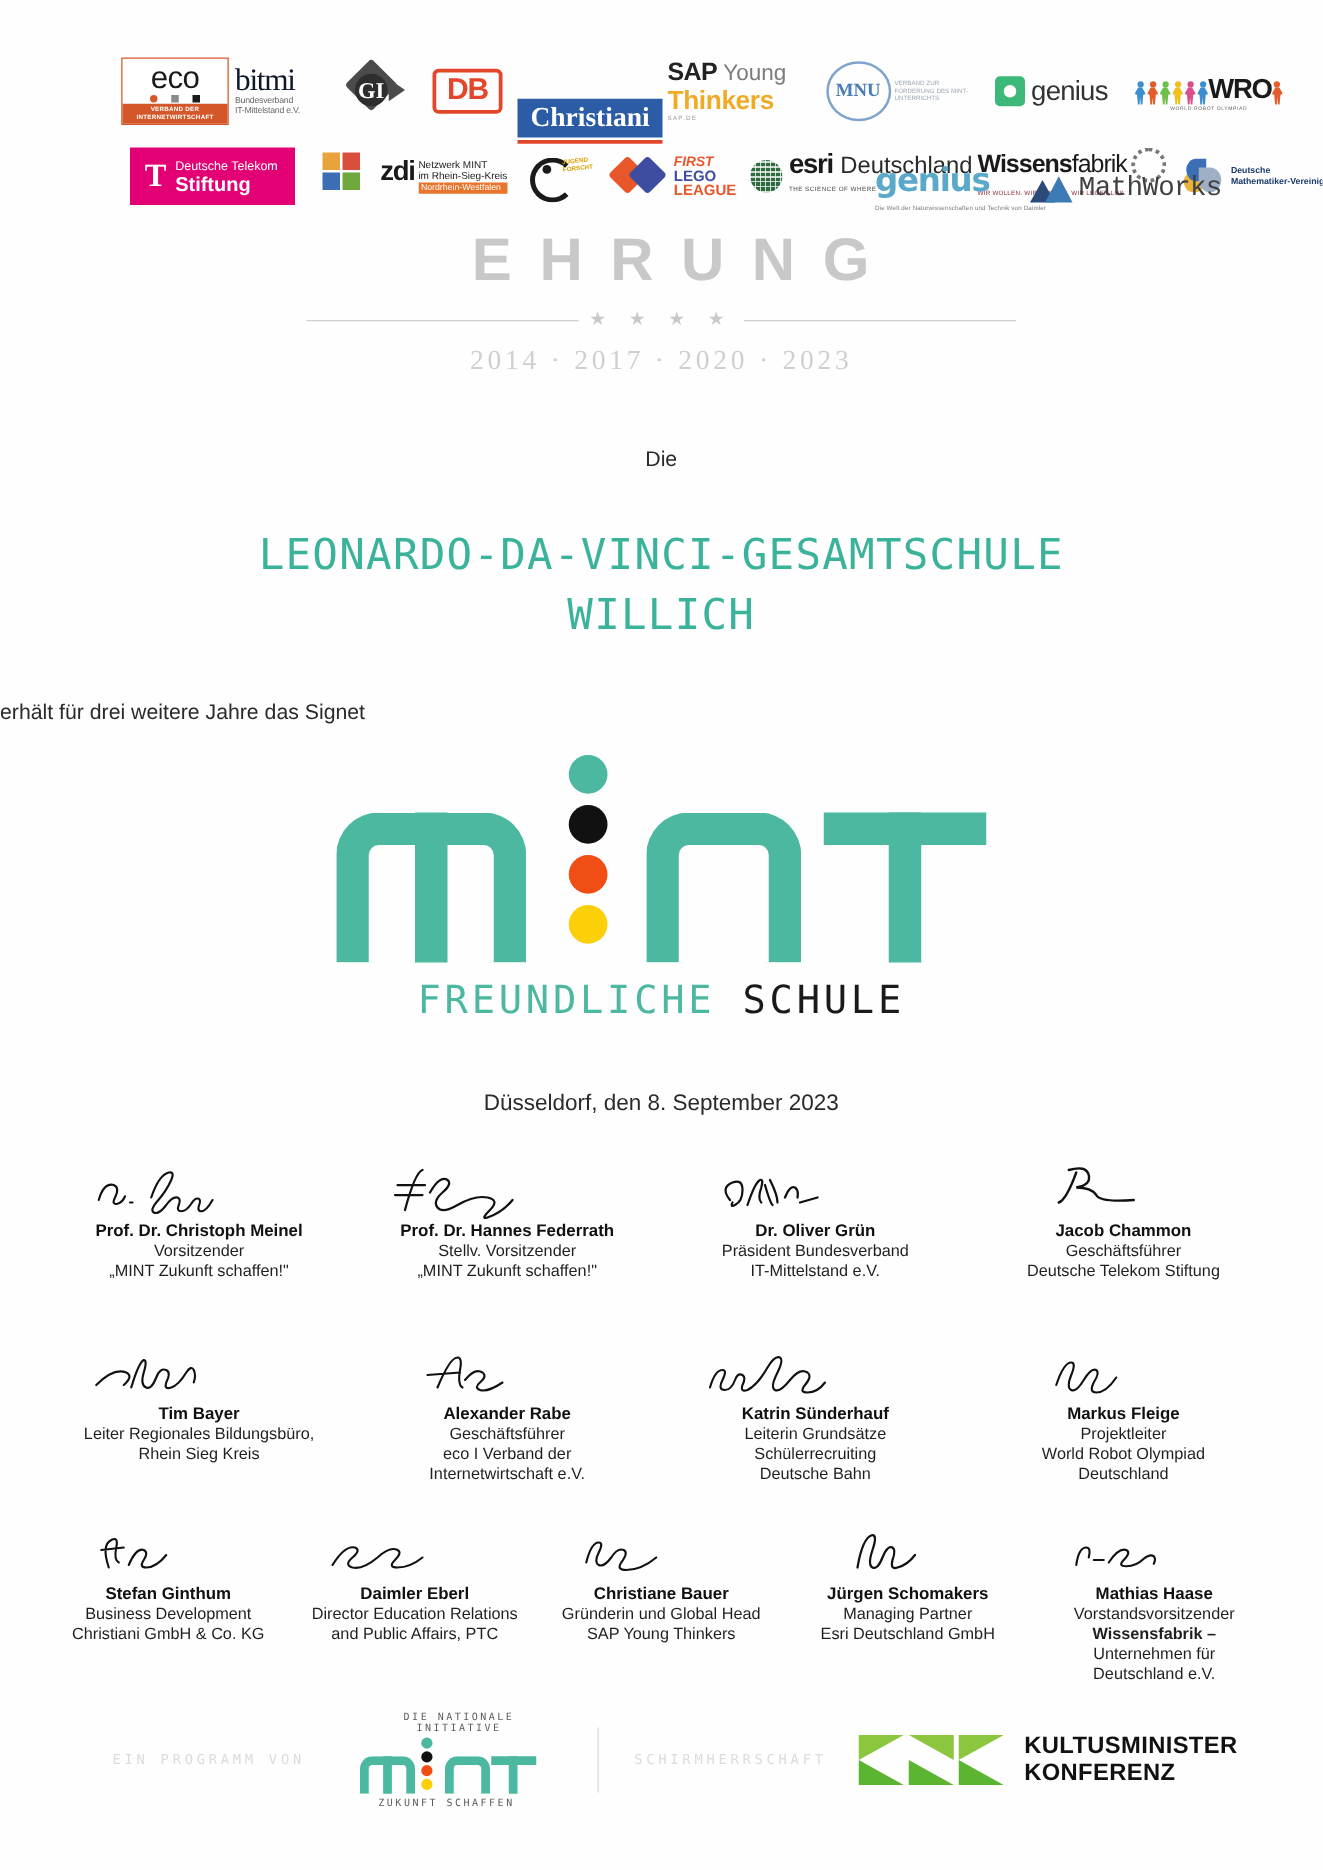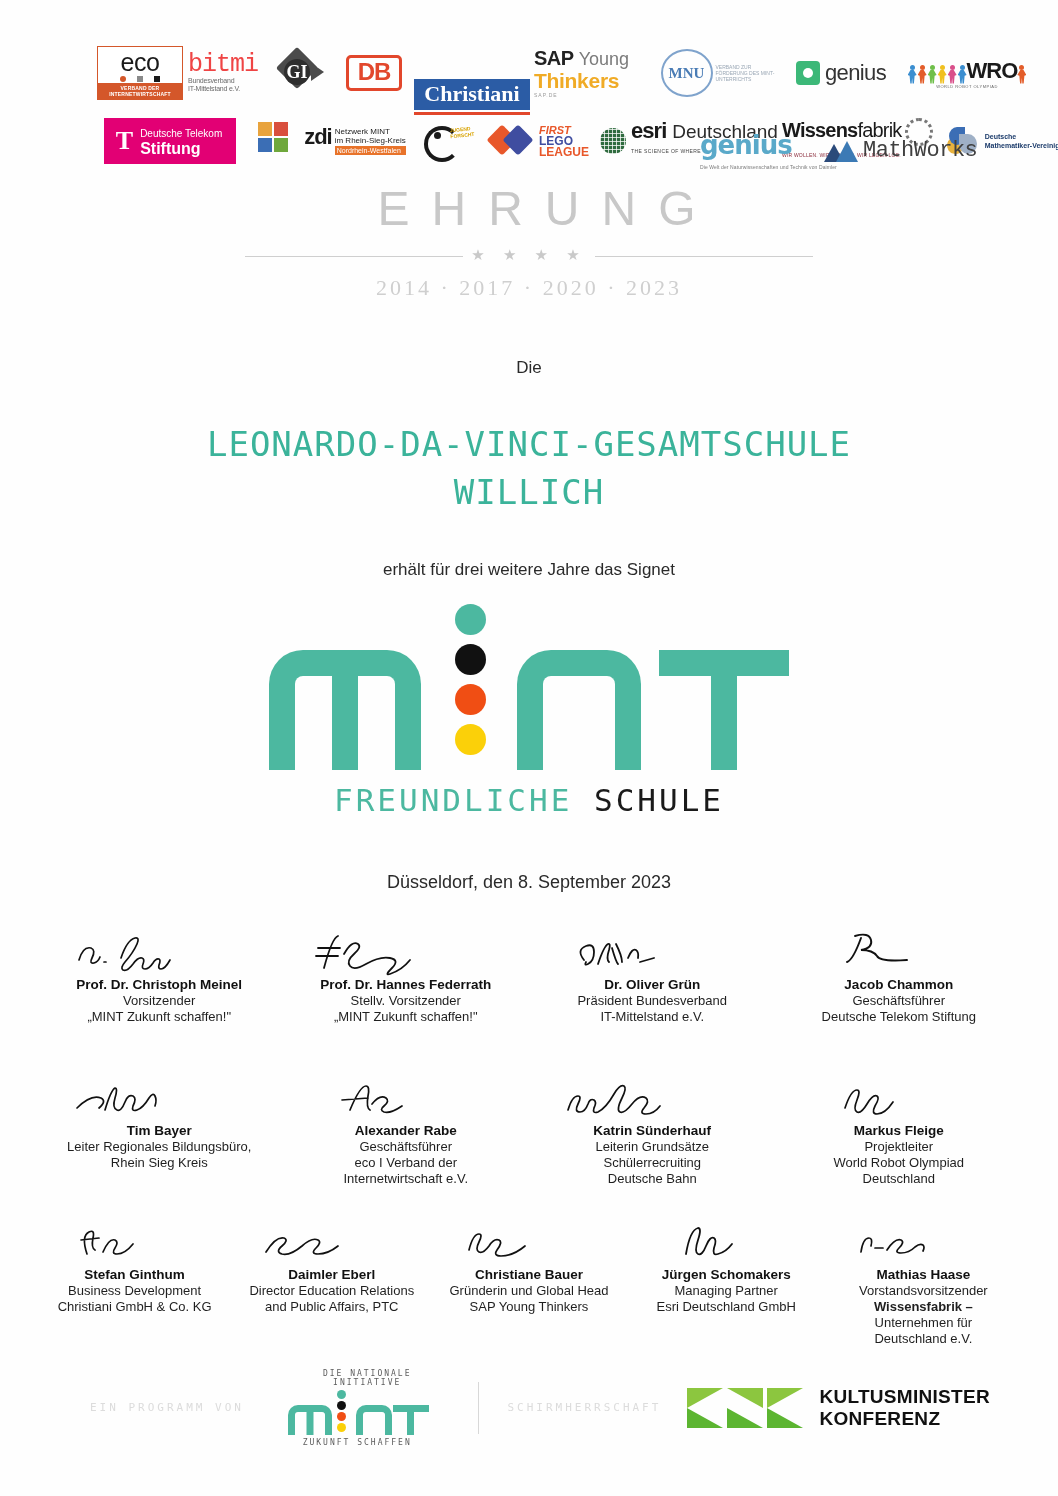--- a/index.html
+++ b/index.html
@@ -82,24 +82,24 @@
     text-align: center;
     padding: 2px 0 2px;
     font-weight: bold;
     letter-spacing: 0.2px;
   }
 
   
   .bitmi { text-align: left; }
   .bitmi .word {
     font-size: 25px;
-    color: #ef4444;
+    color: #0f172a;
     letter-spacing: -1px;
     line-height: 24px;
-    font-family: Liberation Mono, monospace;
+    font-family: Liberation Serif, serif;
   }
   .bitmi .sub {
     font-size: 7px;
     color: #6a6a6a;
     line-height: 8px;
     letter-spacing: -0.2px;
   }
 
   
   .gi-mark { position: relative; width: 46px; height: 44px; }
@@ -328,21 +328,21 @@
     position: absolute;
     left: 0; right: 0;
     top: 182px;
     text-align: center;
   }
   .ehrung {
     font-size: 48px;
     letter-spacing: 22px;
     color: #c8c8c8;
     font-family: "Liberation Sans", sans-serif;
-    font-weight: 400;
+    font-weight: 700;
     line-height: 54px;
     padding-left: 37px;
   }
   .ehrung-rule {
     display: flex; align-items: center; justify-content: center;
     margin-top: 10px;
     gap: 0px;
   }
   .ehrung-rule .line { height: 1px; background: #cfcfcf; width: 218px; }
   .ehrung-stars { color: #c9c9c9; font-size: 15px; letter-spacing: 7px; padding: 0 8px 3px; }
@@ -363,21 +363,21 @@
     position: absolute; left: 0; right: 0; top: 420px;
     text-align: center;
     color: #3bb39a;
     font-family: "DejaVu Sans Mono", monospace;
     font-size: 34px;
     line-height: 48px;
     letter-spacing: 1px;
   }
   .erhaelt {
     position: absolute; left: 0; right: 0; top: 560px;
-    text-align: center; font-size: 17px; color: #2a2a2a;
+    font-size: 17px; color: #2a2a2a;
   }
 
   
   .mint-logo {
     position: absolute;
     left: 50%;
     transform: translateX(-50%);
     top: 598px;
     width: 540px;
     height: 180px;

